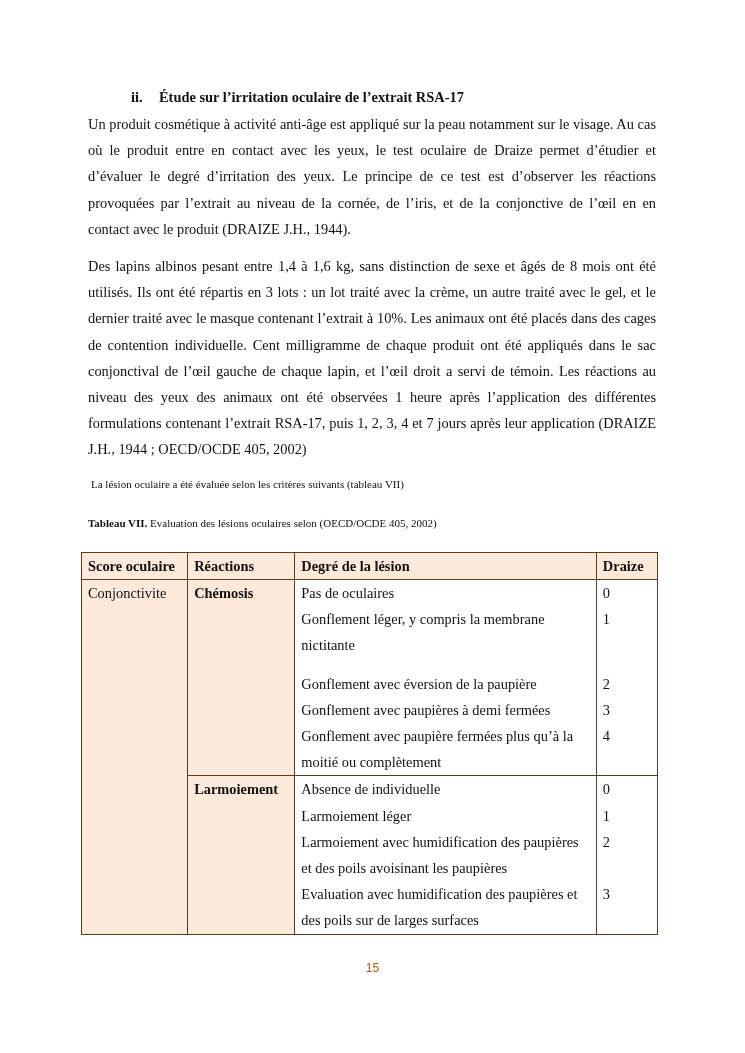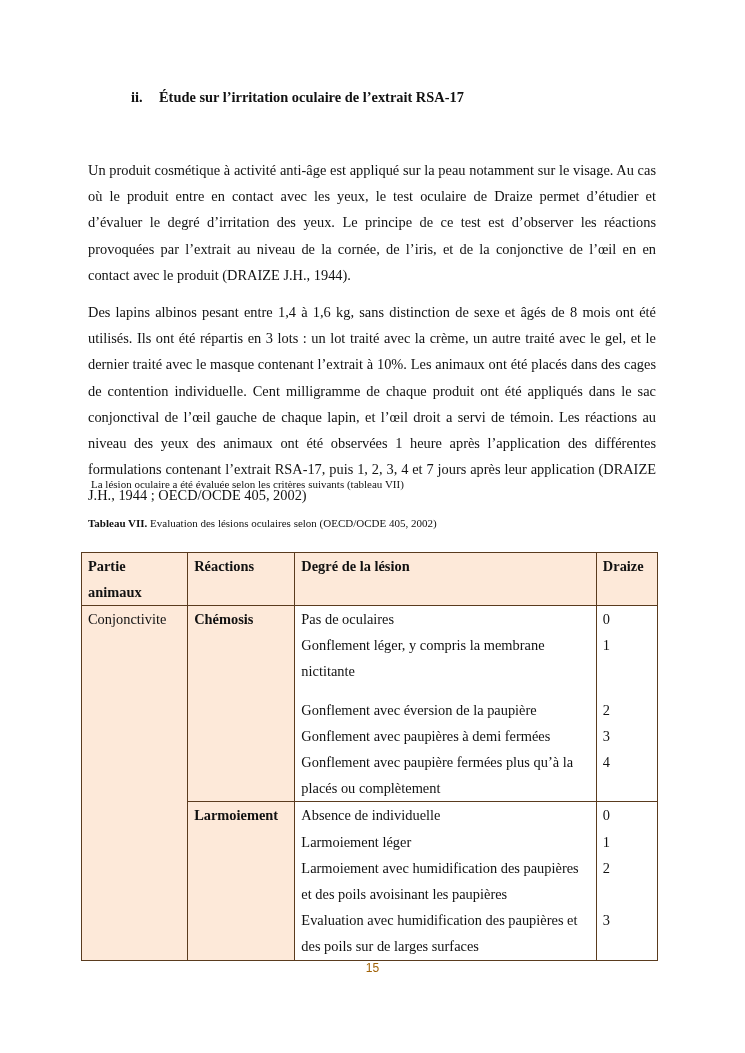--- a/index.html
+++ b/index.html
@@ -8,21 +8,21 @@
       font-family: "Liberation Serif", "DejaVu Serif", serif;
       color: #111111;
     }
     .heading {
       position: absolute; left: 87px; top: 87px;
       font-size: 14.4px; font-weight: bold; line-height: 20px; margin-left: 44px;
     }
     .heading .num { display: inline-block; width: 28px; }
     .para {
       position: absolute; left: 88px; width: 568px;
-      font-size: 14.4px; line-height: 26.2px; text-align: justify; margin-top: 46px;
+      font-size: 14.4px; line-height: 26.2px; text-align: justify;
     }
     #p1 { top: 111px; }
     #p2 { top: 253px; }
     .line-single { position: absolute; left: 88px; font-size: 11px; line-height: 20px; white-space: nowrap; }
     #intro { top: 474px; left: 91px; }
     #caption { top: 513px; }
     #caption b { font-weight: bold; }
 
     table.t {
       position: absolute; left: 81px; top: 552px; width: 577px;
@@ -59,39 +59,39 @@
 <div class="para" id="p1">Un produit cosmétique à activité anti-âge est appliqué sur la peau notamment sur le visage. Au cas où le produit entre en contact avec les yeux, le test oculaire de Draize permet d’étudier et d’évaluer le degré d’irritation des yeux. Le principe de ce test est d’observer les réactions provoquées par l’extrait au niveau de la cornée, de l’iris, et de la conjonctive de l’œil en en contact avec le produit (DRAIZE J.H., 1944).</div>
 <div class="para" id="p2">Des lapins albinos pesant entre 1,4 à 1,6 kg, sans distinction de sexe et âgés de 8 mois ont été utilisés. Ils ont été répartis en 3 lots : un lot traité avec la crème, un autre traité avec le gel, et le dernier traité avec le masque contenant l’extrait à 10%. Les animaux ont été placés dans des cages de contention individuelle. Cent milligramme de chaque produit ont été appliqués dans le sac conjonctival de l’œil gauche de chaque lapin, et l’œil droit a servi de témoin. Les réactions au niveau des yeux des animaux ont été observées 1 heure après l’application des différentes formulations contenant l’extrait RSA-17, puis 1, 2, 3, 4 et 7 jours après leur application (DRAIZE J.H., 1944 ; OECD/OCDE 405, 2002)</div>
 
 <div class="line-single" id="intro">La lésion oculaire a été évaluée selon les critères suivants (tableau VII)</div>
 
 <div class="line-single" id="caption"><b>Tableau VII.</b><span> Evaluation des lésions oculaires selon (OECD/OCDE 405, 2002)</span></div>
 
 <table class="t">
   <tbody>
       <tr>
-    <th class="c1">Partie animaux</th>
+    <th class="c1">Score oculaire</th>
     <th class="c2">Réactions</th>
     <th class="c3">Degré de la lésion</th>
     <th class="c4">Draize</th>
   </tr>
   <tr>
     <td class="peach" rowspan="2">
           <div class="item">Conjonctivite</div>
         </td>
     <td class="peach bold">
           <div class="item">Chémosis</div>
         </td>
     <td class="white">
       <div class="item">Pas de oculaires</div>
       <div class="item">Gonflement léger, y compris la membrane nictitante</div>
       <div class="gap"></div>
       <div class="item">Gonflement avec éversion de la paupière</div>
       <div class="item">Gonflement avec paupières à demi fermées</div>
-      <div class="item">Gonflement avec paupière fermées plus qu’à la placés ou complètement</div>
+      <div class="item">Gonflement avec paupière fermées plus qu’à la moitié ou complètement</div>
     </td>
     <td class="white score-col">
       <div class="score-line">0</div>
       <div class="score-line">1</div>
       <div class="score-line"></div>
       <div class="gap"></div>
       <div class="score-line">2</div>
       <div class="score-line">3</div>
       <div class="score-line">4</div>
     </td>

